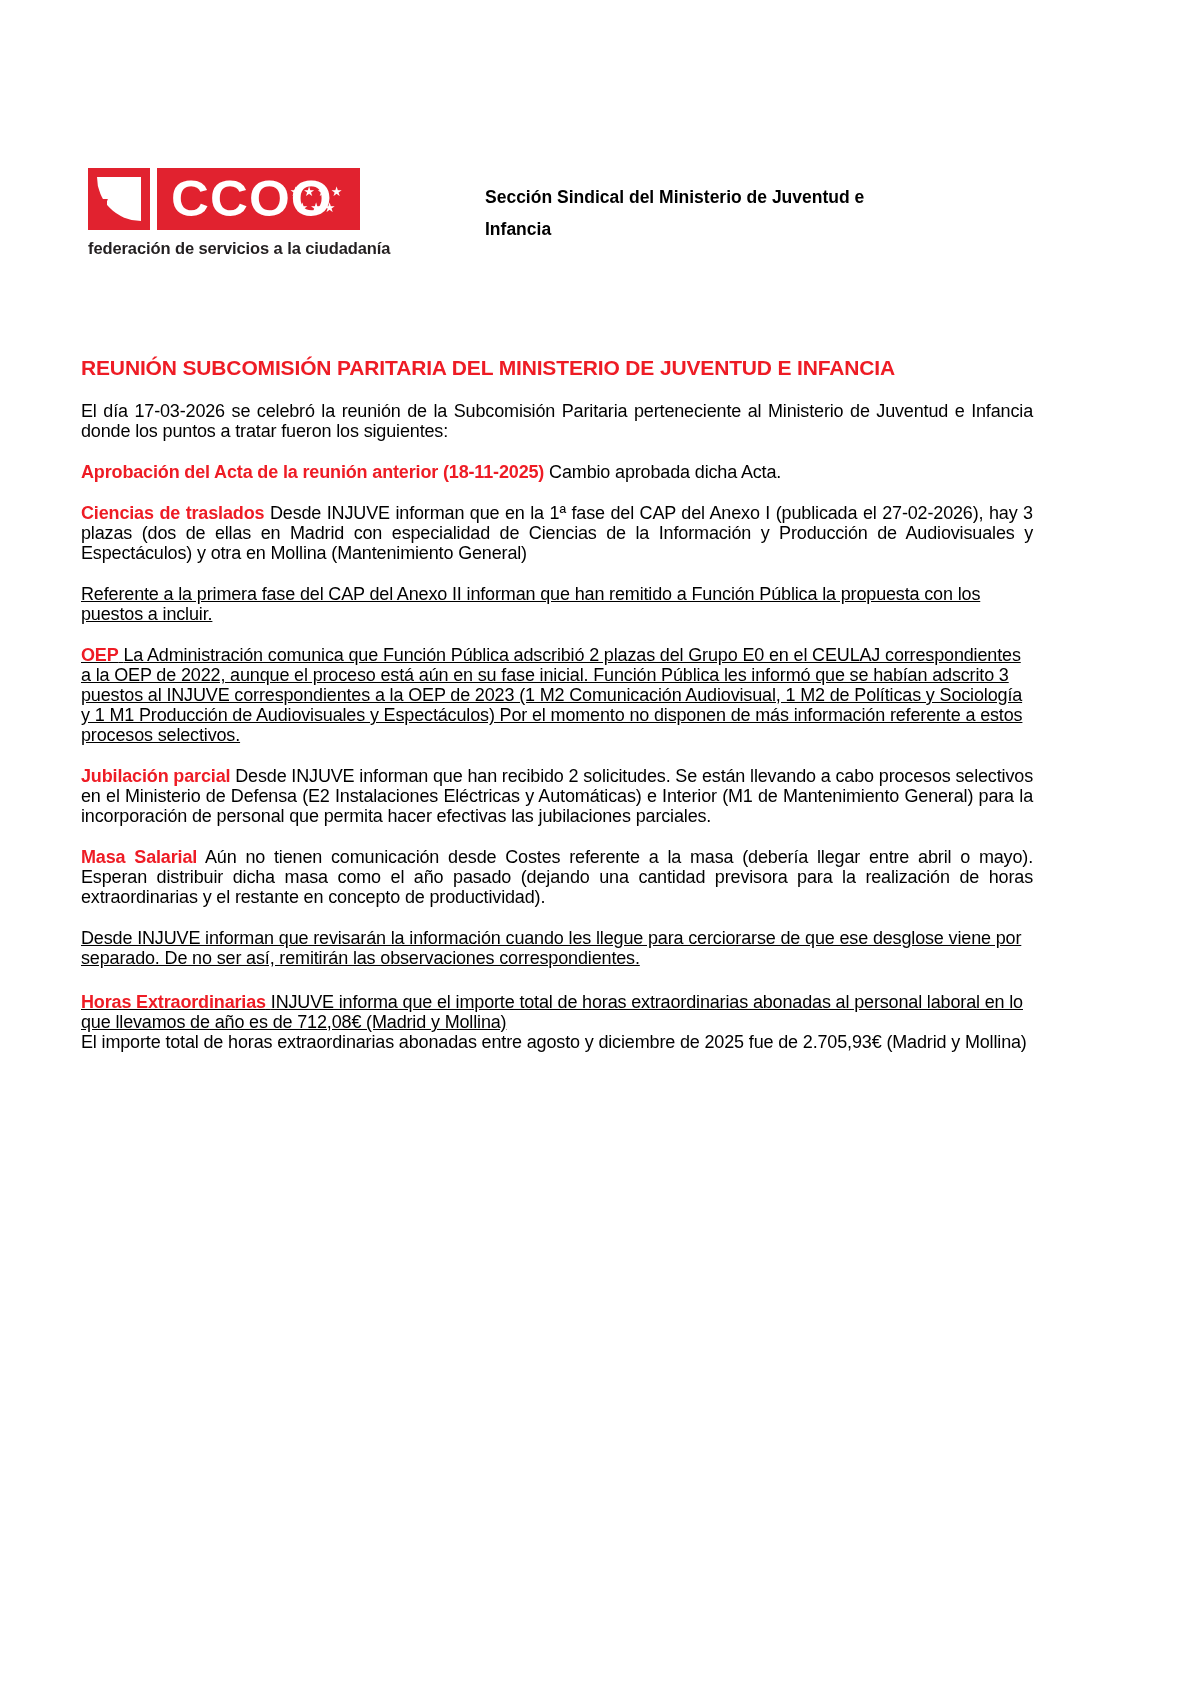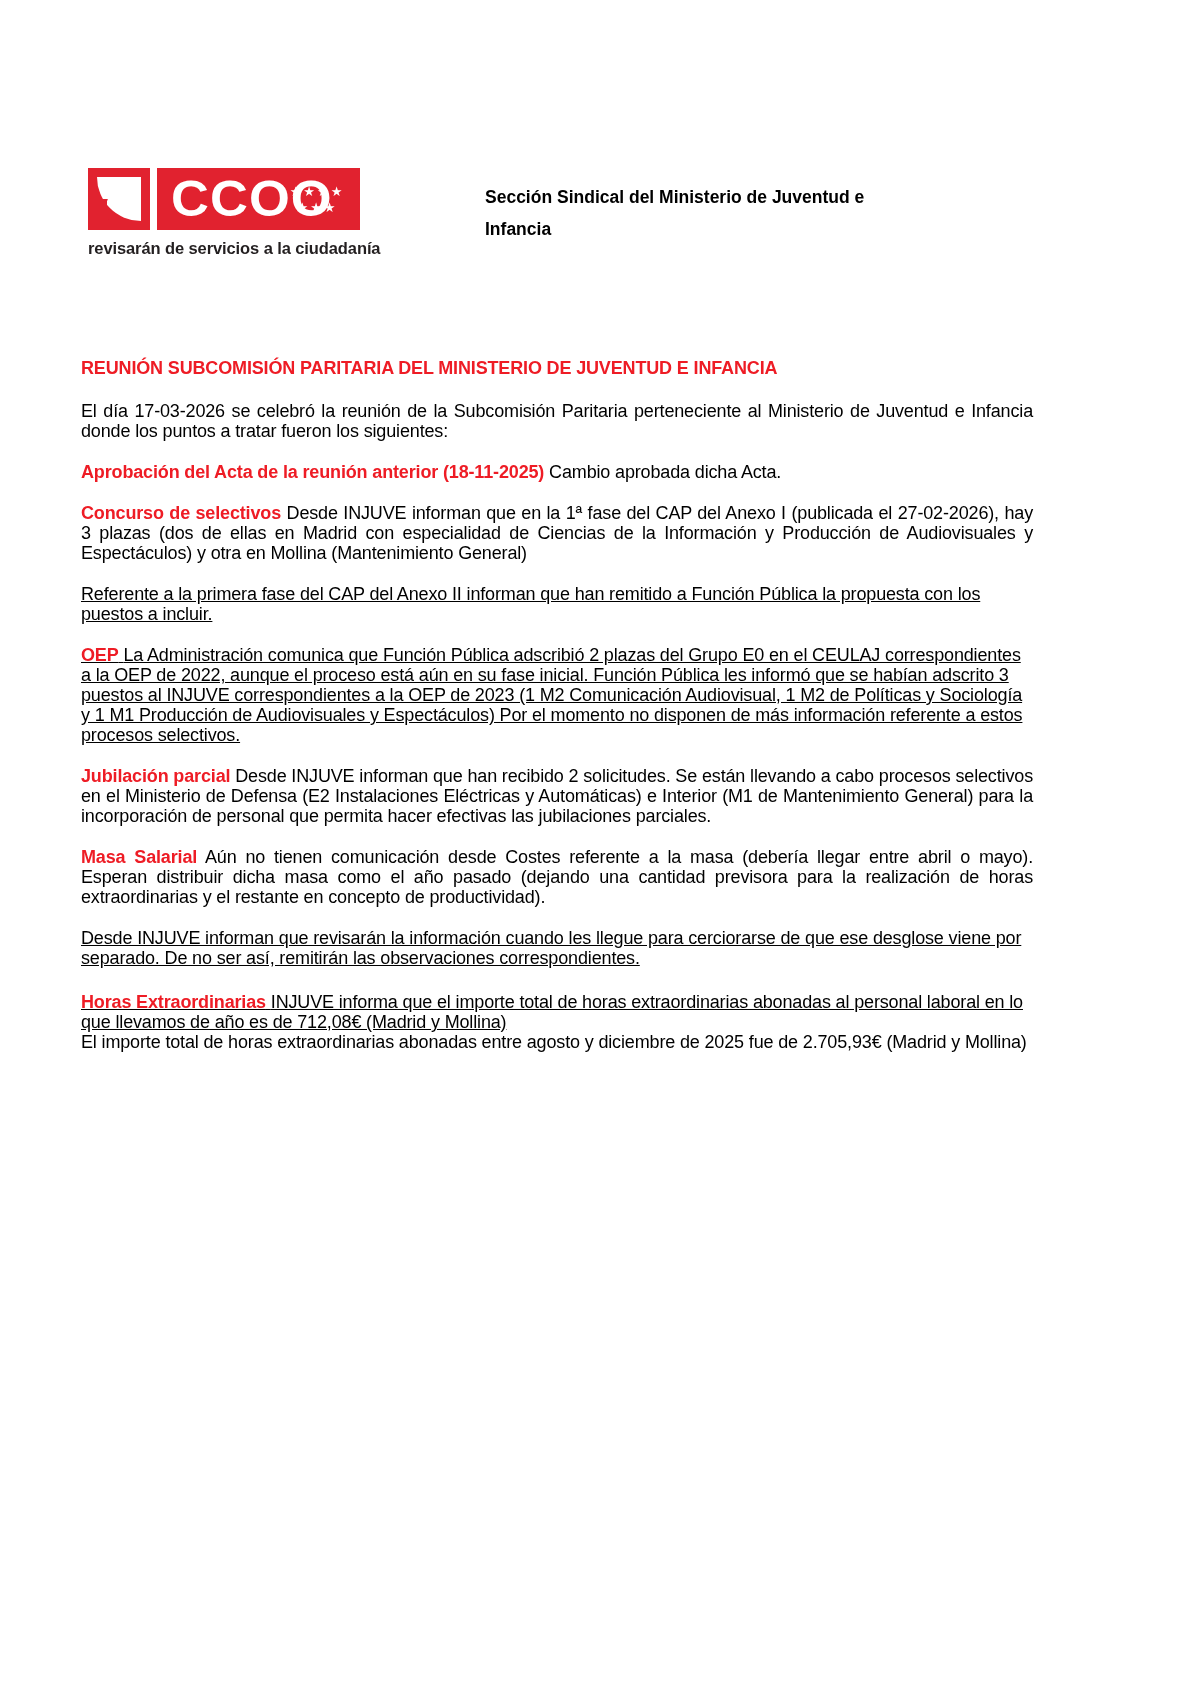--- a/index.html
+++ b/index.html
@@ -140,21 +140,21 @@
 
   
   .content {
     position: absolute;
     left: 81px;
     top: 357px;
     width: 952px;
   }
 
   .doc-title {
-    font-size: 18px;
+    font-size: 21px;
     font-weight: bold;
     color: #ee1c25;
     line-height: 22px;
     letter-spacing: -0.15px;
     margin: 0 0 22px 0;
     white-space: nowrap;
   }
 
   p.para {
     margin: 0 0 21px 0;
@@ -185,41 +185,41 @@
       <div class="logo-marks">
         <div class="logo-swoosh"></div>
         <div class="logo-word">
           <span class="logo-ccoo">CCOO</span>
           <span class="logo-stars">
             <span class="row">★★★★</span>
             <span class="row">★★★</span>
           </span>
         </div>
       </div>
-      <div class="logo-tagline">revisarán de servicios a la ciudadanía</div>
+      <div class="logo-tagline">federación de servicios a la ciudadanía</div>
     </div>
 
     <div class="header-title">Sección Sindical del Ministerio de Juventud e Infancia</div>
   </div>
 
   <div class="content">
 
     <h1 class="doc-title">REUNIÓN SUBCOMISIÓN PARITARIA DEL MINISTERIO DE JUVENTUD E INFANCIA</h1>
 
     <p class="para">
       <span>El día 17-03-2026 se celebró la reunión de la Subcomisión Paritaria perteneciente al Ministerio de Juventud e Infancia donde los puntos a tratar fueron los siguientes:</span>
     </p>
 
     <p class="para">
       <span class="lead">Aprobación del Acta de la reunión anterior (18-11-2025)</span> 
       <span>Cambio aprobada dicha Acta.</span>
     </p>
 
     <p class="para">
-      <span class="lead">Concurso de selectivos</span> 
+      <span class="lead">Ciencias de traslados</span> 
       <span>Desde INJUVE informan que en la 1ª fase del CAP del Anexo I (publicada el 27-02-2026), hay 3 plazas (dos de ellas en Madrid con especialidad de Ciencias de la Información y Producción de Audiovisuales y Espectáculos) y otra en Mollina (Mantenimiento General)</span>
     </p>
 
     <p class="para left">
       <span>Referente a la primera fase del CAP del Anexo II informan que han remitido a Función Pública la propuesta con los puestos a incluir.</span>
     </p>
 
     <p class="para left">
       <span class="lead">OEP</span> 
       <span>La Administración comunica que Función Pública adscribió 2 plazas del Grupo E0 en el CEULAJ correspondientes a la OEP de 2022, aunque el proceso está aún en su fase inicial. Función Pública les informó que se habían adscrito 3 puestos al INJUVE correspondientes a la OEP de 2023 (1 M2 Comunicación Audiovisual, 1 M2 de Políticas y Sociología y 1 M1 Producción de Audiovisuales y Espectáculos) Por el momento no disponen de más información referente a estos procesos selectivos.</span>

